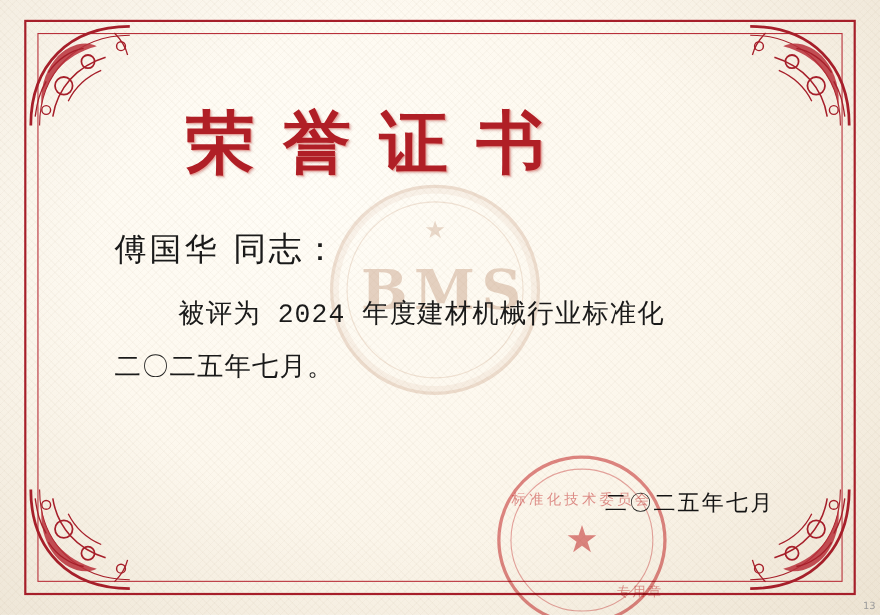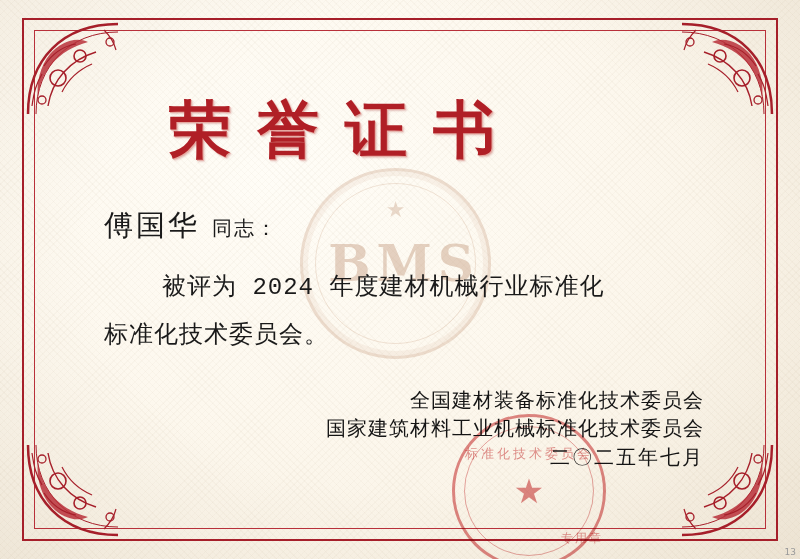--- a/index.html
+++ b/index.html
@@ -129,21 +129,21 @@
     font-size: 27px;
     color: #1a1a1a;
     white-space: nowrap;
   }
   .recipient .name {
     font-size: 29px;
     letter-spacing: 3px;
     padding-right: 12px;
   }
   .recipient .honorific {
-    font-size: 20px;
+    font-size: 30px;
     letter-spacing: 2px;
   }
 
   .body-text {
     position: absolute;
     left: 104px;
     top: 264px;
     width: 600px;
     font-family: Liberation Mono, monospace;
     font-size: 24px;
@@ -315,27 +315,23 @@
   </div>
 
   <div class="title">荣誉证书</div>
 
   <div class="recipient">
     <span class="name">傅国华</span><span class="honorific">同志：</span>
   </div>
 
   <div class="body-text">
     <div><span class="indent"></span><span>被评为 2024 年度建材机械行业标准化</span></div>
-    <div>标准化技术委员会。</div>
-  </div>
-
-  <div class="signature">
-    <div>全国建材装备标准化技术委员会</div>
-    <div>国家建筑材料工业机械标准化技术委员会</div>
-  </div>
+    <div>二〇二五年七月。</div>
+  </div>
+
   <div class="sig-date">二〇二五年七月</div>
 
   <div class="stamp">
     <div class="ring2"></div>
     <div class="arc">标准化技术委员会</div>
     <div class="star">★</div>
     <div class="sub">专用章</div>
   </div>
 
   <div class="page-mark">13</div>

